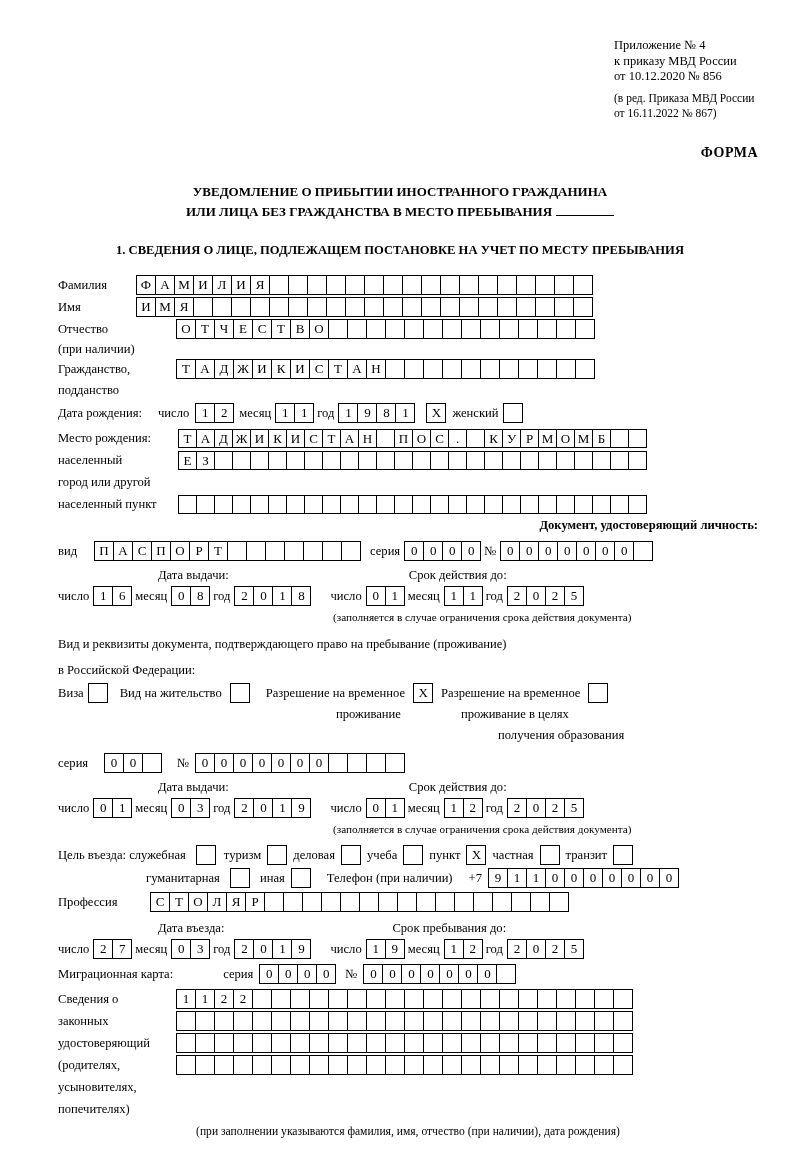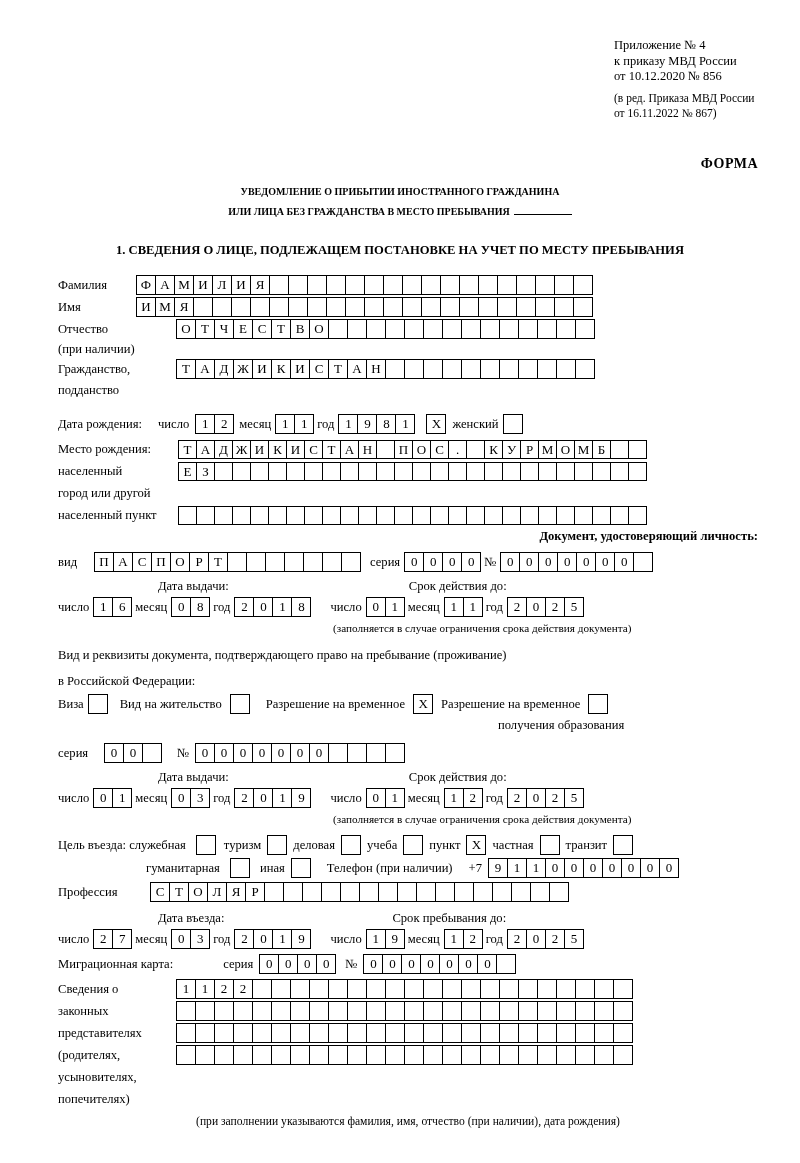--- a/index.html
+++ b/index.html
@@ -27,34 +27,34 @@
     top: 38px;
     left: 614px;
     font-size: 12.5px;
     line-height: 15.5px;
     text-align: left;
   }
   .hdr .sm { font-size: 11.5px; }
   .hdr .gap { height: 6px; }
   .forma {
     position: absolute;
-    top: 156px;
+    top: 145px;
     right: 42px;
     font-size: 14px;
     font-weight: bold;
     letter-spacing: 0.5px;
     text-align: center;
   }
   .title {
     position: absolute;
     top: 182px;
     left: 0;
     width: 800px;
     text-align: center;
-    font-size: 10px;
+    font-size: 13px;
     font-weight: bold;
     line-height: 20px;
   }
   .title .underline-tail {
     display: inline-block;
     width: 58px;
     border-bottom: 1px solid #000;
     height: 12px;
     vertical-align: baseline;
     margin-left: 4px;
@@ -270,21 +270,21 @@
           <div class="cell"></div>
           <div class="cell"></div>
           <div class="cell"></div>
           <div class="cell"></div>
           <div class="cell"></div>
           <div class="cell"></div>
           <div class="cell"></div>
           <div class="cell"></div>
         </div>
     </div>
-    <div class="row" style="min-height:19px;margin-bottom:14px">
+    <div class="row" style="min-height:19px;margin-bottom:3px">
       <div class="lbl" style="width:118px">подданство</div>
     </div>
 
     <div class="row" style="margin-bottom:5px">
       <div class="lbl">Дата рождения:</div>
       <div class="lbl ml16">число</div>
       <div class="boxes ml6" id="bd-day">
           <div class="cell">1</div>
           <div class="cell">2</div>
         </div>
@@ -498,20 +498,25 @@
     </div>
     <div class="row" style="margin-bottom:1px">
       <div class="lbl">Виза</div>
       <span class="chk ml4"></span>
       <div class="lbl ml12">Вид на жительство</div>
       <span class="chk ml8"></span>
       <div class="lbl ml16">Разрешение на временное</div>
       <span class="chk ml8">X</span>
       <div class="lbl ml8">Разрешение на временное</div>
       <span class="chk ml8"></span>
+    </div>
+    <div class="row" style="margin-bottom:1px">
+      <div style="width:278px"></div>
+      <div class="lbl">проживание</div>
+      <div class="lbl" style="margin-left:60px">проживание в целях</div>
     </div>
     <div class="row" style="margin-bottom:8px">
       <div style="width:440px"></div>
       <div class="lbl">получения образования</div>
     </div>
 
     <div class="row" style="margin-bottom:4px">
       <div class="lbl" style="width:46px">серия</div>
       <div class="boxes" id="perm-series">
           <div class="cell">0</div>
@@ -763,21 +768,21 @@
           <div class="cell"></div>
           <div class="cell"></div>
           <div class="cell"></div>
           <div class="cell"></div>
           <div class="cell"></div>
           <div class="cell"></div>
           <div class="cell"></div>
         </div>
     </div>
     <div class="row">
-      <div class="lbl" style="width:118px">представителях</div>
+      <div class="lbl" style="width:118px">удостоверяющий</div>
       <div class="boxes" id="lr-row3">
           <div class="cell"></div>
           <div class="cell"></div>
           <div class="cell"></div>
           <div class="cell"></div>
           <div class="cell"></div>
           <div class="cell"></div>
           <div class="cell"></div>
           <div class="cell"></div>
           <div class="cell"></div>

